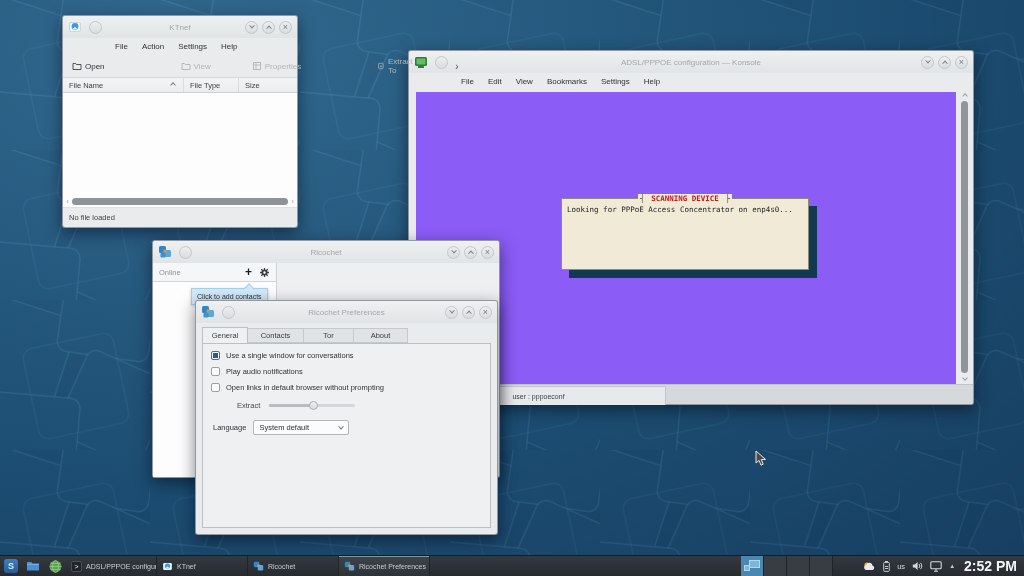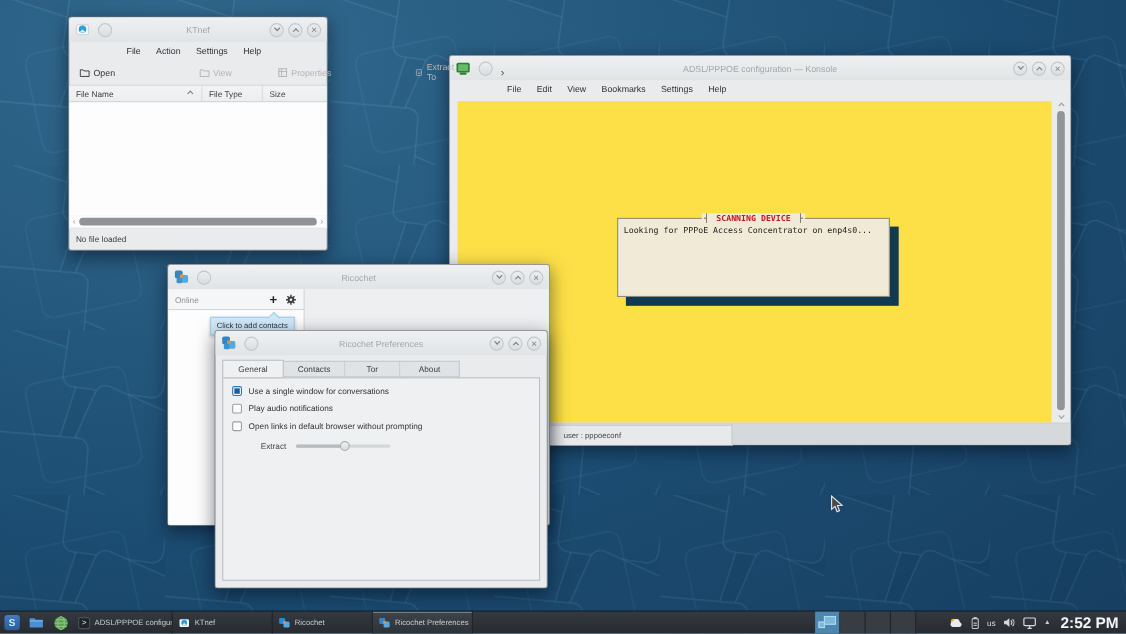--- a/index.html
+++ b/index.html
@@ -176,21 +176,21 @@
         </span>
     </div>
     <div class="menubar">
       <span class="menu-item">File</span>
       <span class="menu-item">Edit</span>
       <span class="menu-item">View</span>
       <span class="menu-item">Bookmarks</span>
       <span class="menu-item">Settings</span>
       <span class="menu-item">Help</span>
     </div>
-    <div class="term" style="background: #fde047;">
+    <div class="term" style="background: #8b5cf6;">
       <div class="dlg-shadow"></div>
       <div class="dlg">
         <div class="dlg-title"><span>
           <span class="dlg-decor">┤</span>
           <span id="dlg-title-text" style="color: rgb(187, 27, 27);">SCANNING DEVICE</span>
           <span class="dlg-decor">├</span>
         </span></div>
         <div class="dlg-msg">Looking for PPPoE Access Concentrator on enp4s0...</div>
       </div>
     </div>
@@ -335,21 +335,21 @@
           <i class="chev down"></i>
         </span>
       <span class="wbtn">
           <i class="chev up"></i>
         </span>
       <span class="wbtn">
           <span class="xglyph">×</span>
         </span>
     </div>
     <div class="tabs">
-      <span class="tab active" style="width:56px">General</span>
+      <span class="tab active" style="width:46px">General</span>
       <span class="tab" style="width:56px">Contacts</span>
       <span class="tab" style="width:50px">Tor</span>
       <span class="tab" style="width:54px">About</span>
     </div>
     <div class="prefs-frame">
       <div class="opt-row">
         <span class="checkbox checked"></span>
         <span class="opt-label">Use a single window for conversations</span>
       </div>
       <div class="opt-row">
@@ -361,20 +361,27 @@
         <span class="opt-label">Open links in default browser without prompting</span>
       </div>
       <div class="vol-row">
         <span class="vol-label">Extract</span>
         <div class="slider">
           <div class="slider-track"></div>
           <div class="slider-fill" style="width: 52%;"></div>
           <div class="slider-handle" style="left: 52%;"></div>
         </div>
       </div>
+      <div class="lang-row">
+        <span class="lang-label">Language</span>
+        <div class="combo">
+          <span>System default</span>
+          <i class="combo-caret"></i>
+        </div>
+      </div>
     </div>
   </div>
 
   <div id="taskbar">
     <span class="tb-launcher">
       <span class="s-logo">S</span>
     </span>
     <span class="tb-launcher">
       <svg width="14" height="12" viewBox="0 0 14 12">
         <path d="M1 2 h4.5 l1 1.4 H13 v7 H1 Z" fill="#4a90d9"></path>

